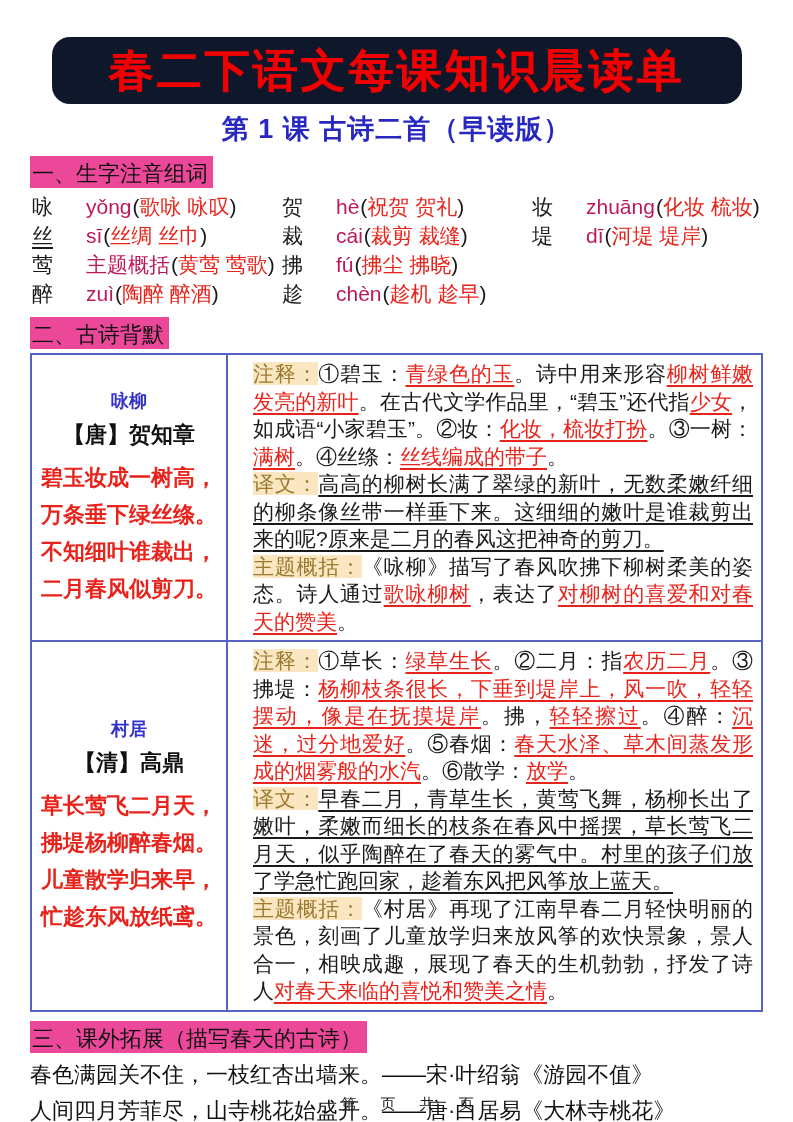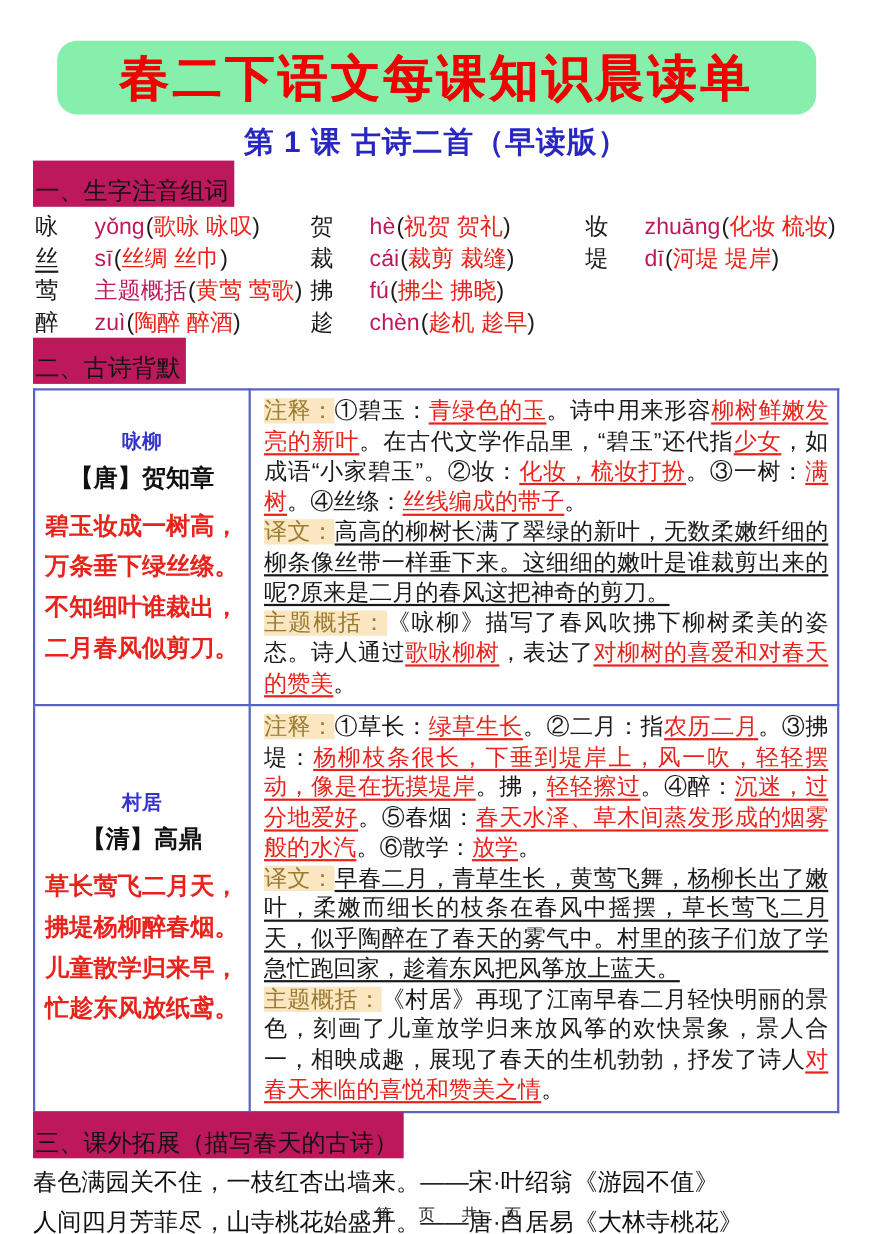--- a/index.html
+++ b/index.html
@@ -5,51 +5,51 @@
   * { margin:0; padding:0; box-sizing:border-box; }
   html,body { background:#ffffff; }
   .page {
     position:relative; width:793px; height:1122px; margin:0 auto;
     background:#ffffff; overflow:hidden;
     font-family:"Liberation Sans", sans-serif; color:#1a1a1a;
   }
   
   .title-banner {
     width:690px; height:67px; margin:37px auto 0;
-    background:#86efac; border-radius:18px;
+    background:#0f172a; border-radius:18px;
     display:flex; align-items:center; justify-content:center;
   }
   .title-text {
     color:#f00000; font-size:45px; font-weight:800; letter-spacing:3px;
     text-shadow:0.6px 0 0 #f00000;
   }
   .subtitle {
     margin-top:7px; text-align:center;
     color:#2828c0; font-size:27px; font-weight:bold; letter-spacing:1px;
   }
   
   .section-heading { margin:12px 0 3px 30px; font-size:22px; color:#111; }
-  .hl { background:#be185d; padding:15px 5px 2px 2px; }
+  .hl { background:#ec4899; padding:5px 5px 2px 2px; }
   
   .vocab-grid { display:flex; margin:2px 0 0 32px; }
   .vocab-col { width:250px; }
   .vocab-entry { font-size:21px; line-height:29px; white-space:nowrap; }
   .vchar { color:#1a1a1a; margin-right:9px; }
   .vchar.u { text-decoration:underline; text-underline-offset:4px; }
   .vpin { color:#be185d; margin-right:1px;margin-left:24px; }
   .vparen { color:#1a1a1a; }
   .vwords { color:#e8231b; }
   
   .poem-table { border-collapse:collapse; margin:2px 0 0 30px; width:733px; table-layout:fixed; }
   .poem-table td { border:2px solid #5663c5; vertical-align:middle; }
   .poem-cell { width:196px; text-align:center; }
   .poem-title { color:#3333cc; font-size:18px; font-weight:600; margin-bottom:7px; }
   .poem-author { color:#111; font-size:22px; font-weight:600; margin-bottom:9px; }
   .poem-line { color:#e8231b; font-size:22px; font-weight:600; line-height:37px; }
-  .notes-cell { padding:5px 8px 5px 12px; }
+  .notes-cell { padding:5px 8px 5px 25px; }
   .note-block { font-size:21px; line-height:27.5px; color:#1a1a1a; text-align:justify; }
   .note-label { background:#fae6c0; color:#9a7a30; }
   .seg-b { color:#1a1a1a; }
   .seg-u { color:#1a1a1a; text-decoration:underline; text-underline-offset:4px; text-decoration-thickness:1.5px; }
   .seg-r { color:#e8231b; text-decoration:underline; text-underline-offset:4px; text-decoration-thickness:1.5px; }
   
   .ext-lines { margin:3px 0 0 30px; }
   .ext-line { font-size:22px; line-height:36px; color:#111; }
   
   .footer {

